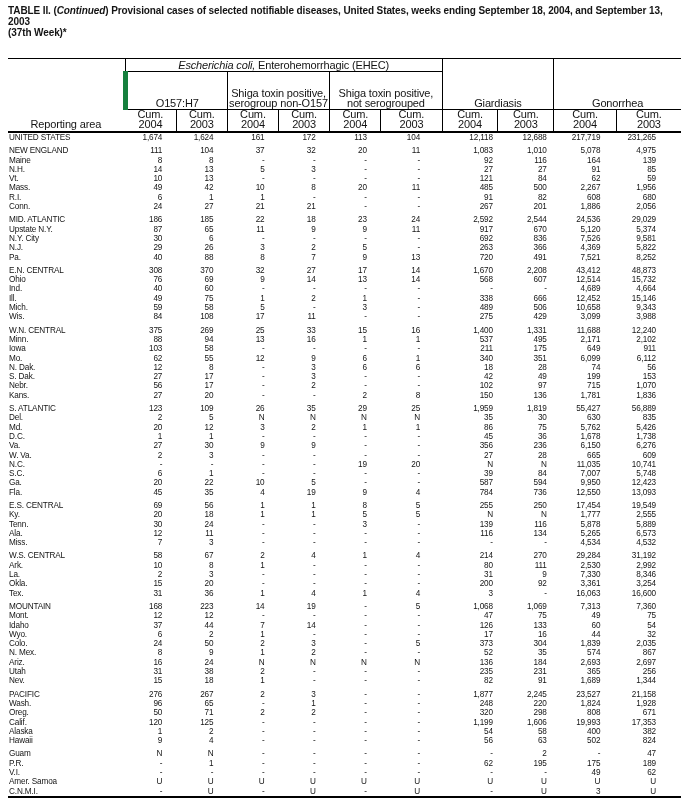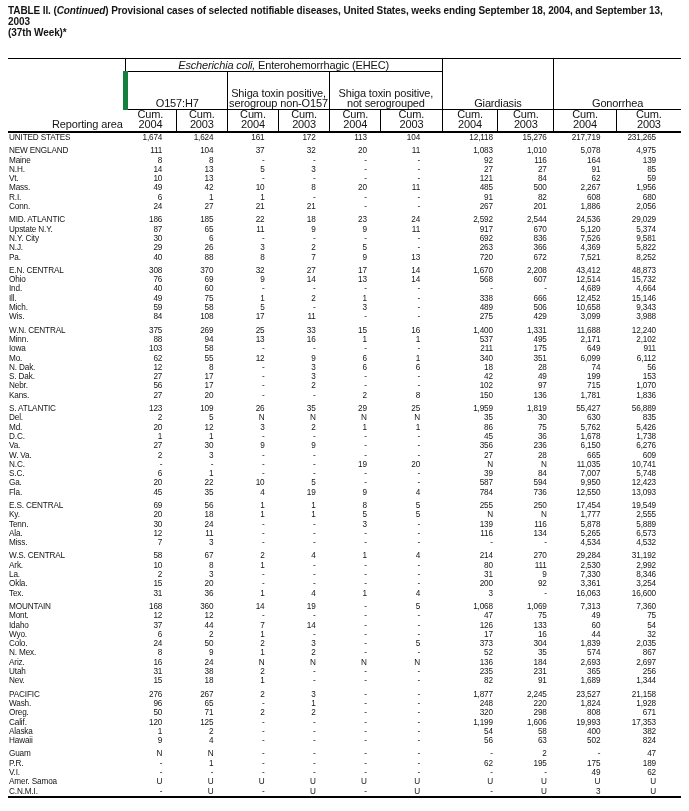--- a/index.html
+++ b/index.html
@@ -21,21 +21,21 @@
     border-top: 1.5px solid #000;
     border-bottom: 2px solid #000;
   }
   th, td { padding: 0; margin: 0; }
   thead th {
     font-weight: normal; font-size: 11px; line-height: 9.5px;
     vertical-align: bottom; text-align: center;
     letter-spacing: -0.15px;
   }
   thead { border-bottom: 2px solid #000; }
-  th.ra { text-align: right; padding-left: 1px; padding-bottom: 2px; }
+  th.ra { text-align: center; padding-left: 1px; padding-bottom: 2px; }
   th.ehec { border-bottom: 1px solid #000; border-left: 1px solid #000; border-right: 1px solid #000; height: 13px; padding-bottom: 1px; }
   th.ehec .it { font-style: italic; }
   th.grp { border-bottom: 1px solid #000; height: 38px; padding-bottom: 1px; }
   th.grp.bl { border-left: 5px solid #15803d; }
   th.grp.br { border-right: 1px solid #000; }
   tr.cumrow th { border-right: 1px solid #000; height: 20px; padding-bottom: 2px; }
   tr.cumrow th:last-child { border-right: none; }
   tr.cumrow th:first-child { border-right: 1px solid #000; }
   tbody td {
     font-size: 8.2px; line-height: 9.3px; letter-spacing: -0.15px;
@@ -101,21 +101,21 @@
   <tbody id="table-body">
       <tr>
         <td class="label">UNITED STATES</td>
         <td class="num c2">1,674</td>
         <td class="num c3">1,624</td>
         <td class="num c4">161</td>
         <td class="num c5">172</td>
         <td class="num c6">113</td>
         <td class="num c7">104</td>
         <td class="num c8">12,118</td>
-        <td class="num c9">15,276</td>
+        <td class="num c9">12,688</td>
         <td class="num c10">217,719</td>
         <td class="num c11">231,265</td>
       </tr>
       <tr class="gap">
         <td colspan="11"></td>
       </tr>
       <tr>
         <td class="label">NEW ENGLAND</td>
         <td class="num c2">111</td>
         <td class="num c3">104</td>
@@ -263,21 +263,21 @@
       </tr>
       <tr>
         <td class="label">Pa.</td>
         <td class="num c2">40</td>
         <td class="num c3">88</td>
         <td class="num c4">8</td>
         <td class="num c5">7</td>
         <td class="num c6">9</td>
         <td class="num c7">13</td>
         <td class="num c8">720</td>
-        <td class="num c9">672</td>
+        <td class="num c9">491</td>
         <td class="num c10">7,521</td>
         <td class="num c11">8,252</td>
       </tr>
       <tr class="gap">
         <td colspan="11"></td>
       </tr>
       <tr>
         <td class="label">E.N. CENTRAL</td>
         <td class="num c2">308</td>
         <td class="num c3">370</td>
@@ -730,21 +730,21 @@
         <td class="num c9">-</td>
         <td class="num c10">16,063</td>
         <td class="num c11">16,600</td>
       </tr>
       <tr class="gap">
         <td colspan="11"></td>
       </tr>
       <tr>
         <td class="label">MOUNTAIN</td>
         <td class="num c2">168</td>
-        <td class="num c3">360</td>
+        <td class="num c3">223</td>
         <td class="num c4">14</td>
         <td class="num c5">19</td>
         <td class="num c6">-</td>
         <td class="num c7">5</td>
         <td class="num c8">1,068</td>
         <td class="num c9">1,069</td>
         <td class="num c10">7,313</td>
         <td class="num c11">7,360</td>
       </tr>
       <tr>

